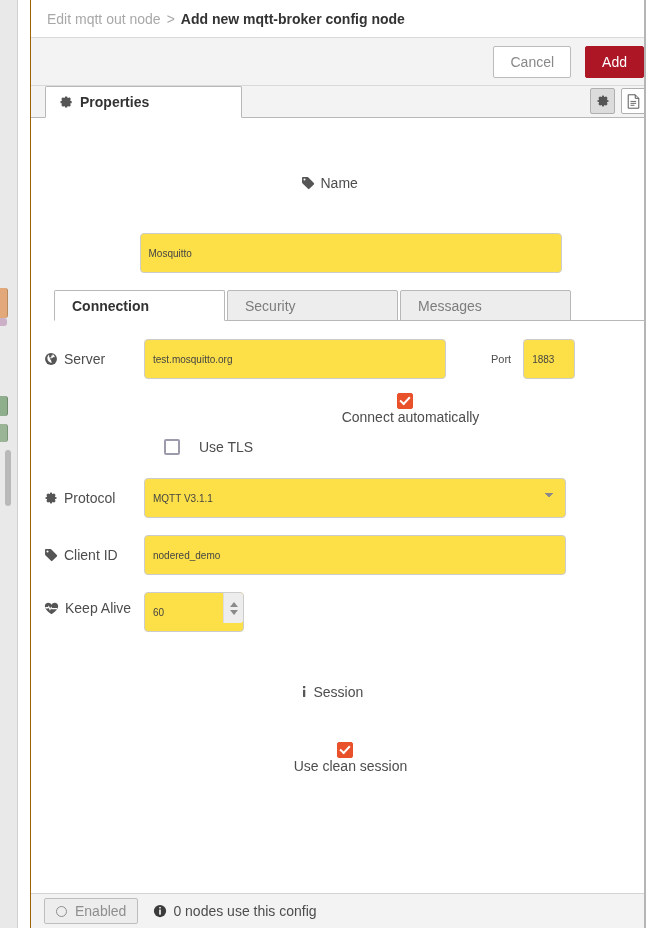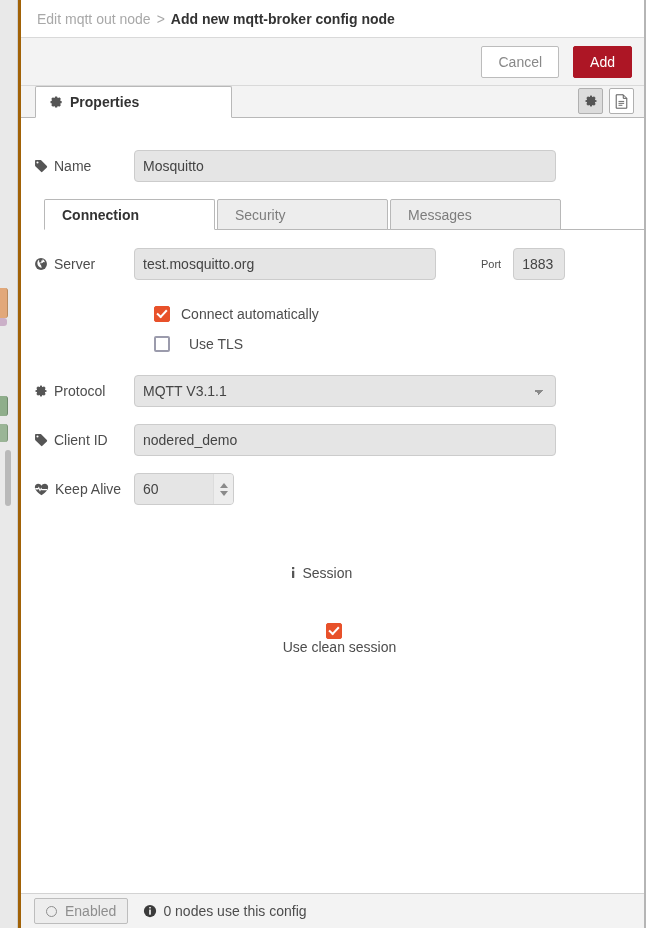--- a/index.html
+++ b/index.html
@@ -45,25 +45,25 @@
   .canvas-strip-edge {
     position: absolute;
     left: 17px; top: 0;
     width: 1px; height: 928px;
     background: #cfcfcf;
   }
 
   
   .dialog {
     position: absolute;
-    left: 18px; top: 0;
+    left: 30px; top: 0;
     width: 627px;
     height: 928px;
     background: #ffffff;
-    border-left: 3px solid #a16207;
+    border-left: 1px solid #a16207;
     box-sizing: border-box;
     overflow: hidden;
   }
   .dialog-right-edge {
     position: absolute;
     left: 644px; top: 0;
     width: 2px; height: 928px;
     background: #b5b5b5;
   }
   .page-right-fill {
@@ -199,46 +199,46 @@
     font-size: 14px;
     color: #4d4d4d;
     display: flex;
     align-items: center;
     white-space: nowrap;
   }
   .lbl .ico { margin-right: 6px; display: inline-flex; }
 
   input.txt, select.sel {
     font-family: "Liberation Sans", sans-serif;
-    font-size: 14px;
+    font-size: 10px;
     color: #444444;
-    background: #e5e5e5;
+    background: #fde047;
     border: 1px solid #cccccc;
     border-radius: 4px;
-    height: 32px;
+    height: 40px;
     padding: 0 8px;
     box-sizing: border-box;
     outline: none;
   }
   select.sel {
     -webkit-appearance: none;
     appearance: none;
     padding-right: 26px;
     background-image:
       linear-gradient(45deg, transparent 50%, #8a8a8a 50%),
       linear-gradient(135deg, #8a8a8a 50%, transparent 50%);
     background-position:
       calc(100% - 16px) 14px,
       calc(100% - 11px) 14px;
     background-size: 5px 5px, 5px 5px;
     background-repeat: no-repeat;
   }
 
   
-  .row-name { margin-top: 32px; }
+  .row-name { margin-top: 15px; flex-direction: column; }
   .row-name input { width: 422px; }
 
   
   .inner-tabs {
     margin-top: 17px;
     margin-left: 23px;
     height: 31px;
     display: flex;
     align-items: flex-end;
     position: relative;
@@ -285,21 +285,21 @@
     color: #4d4d4d;
   }
   .row-server input.port { width: 52px; }
 
   
   .cb-row {
     display: flex;
     align-items: center;
     padding-left: 133px;
   }
-  .cb-row.first { margin-top: 26px; }
+  .cb-row.first { margin-top: 14px; flex-direction: column; }
   .cb-row.second { margin-top: 14px; gap: 8px; }
   .cbox {
     width: 16px; height: 16px;
     border-radius: 2px;
     box-sizing: border-box;
     display: inline-flex;
     align-items: center;
     justify-content: center;
     margin-right: 11px;
     cursor: pointer;

